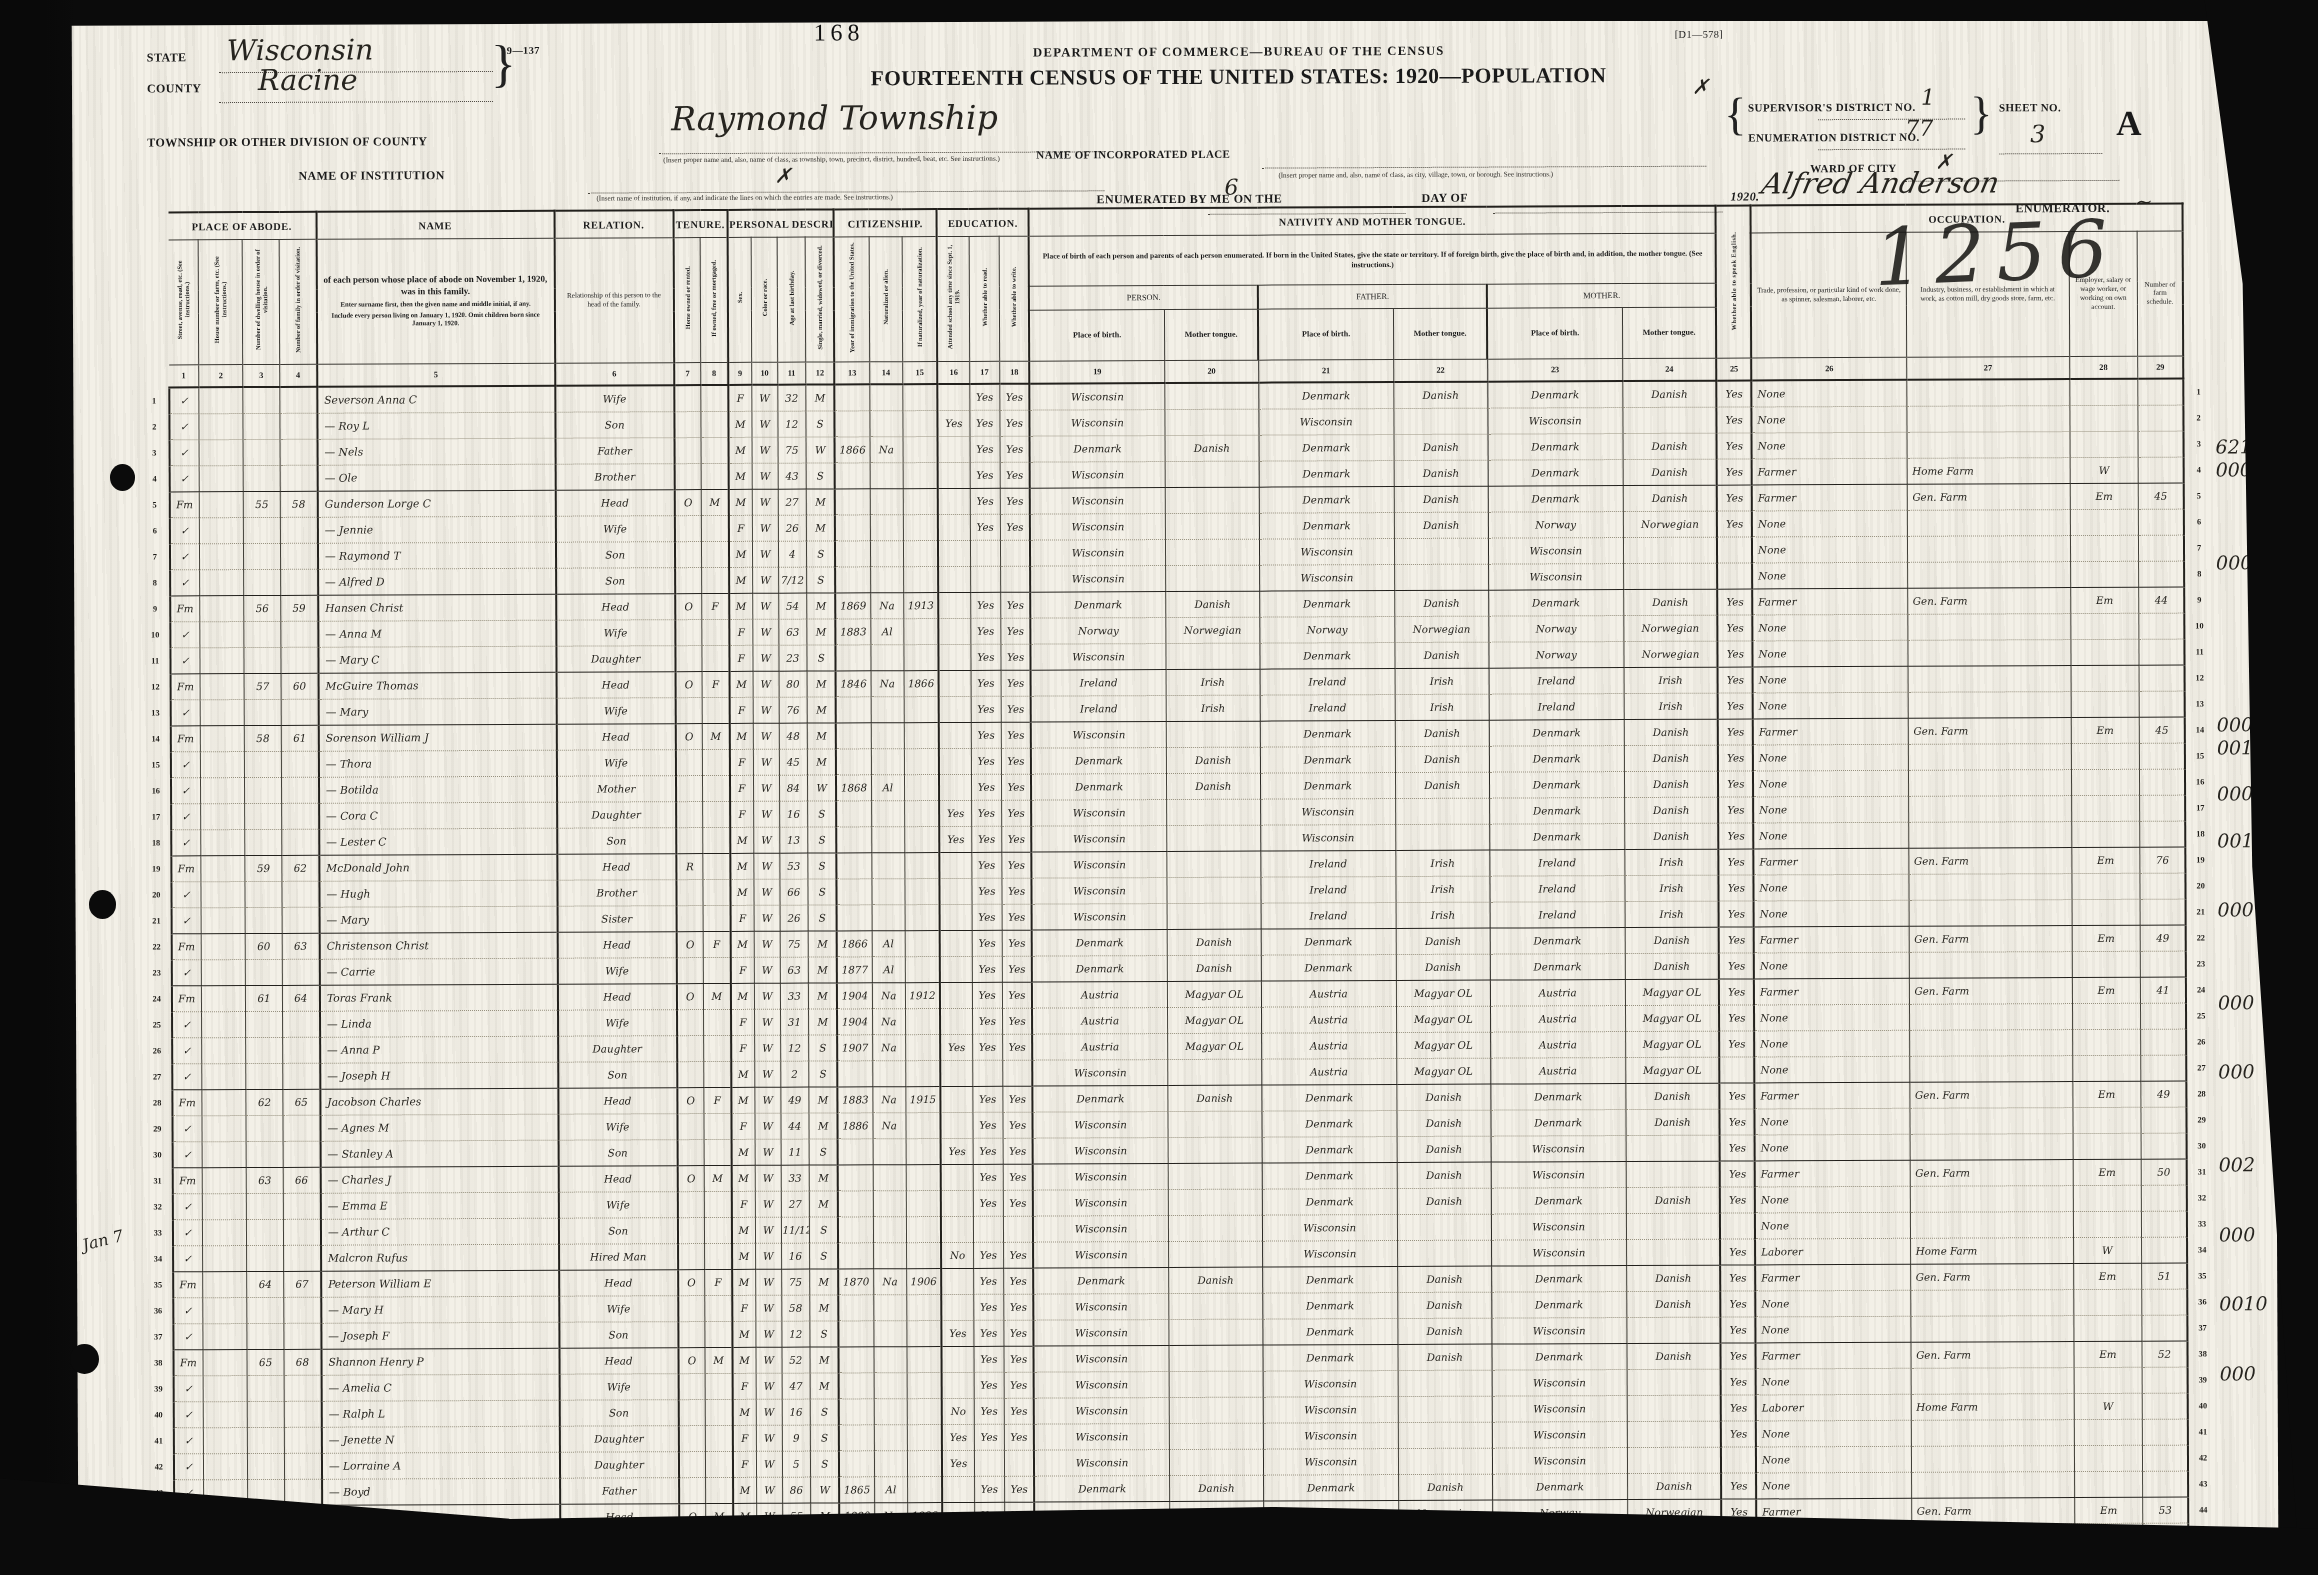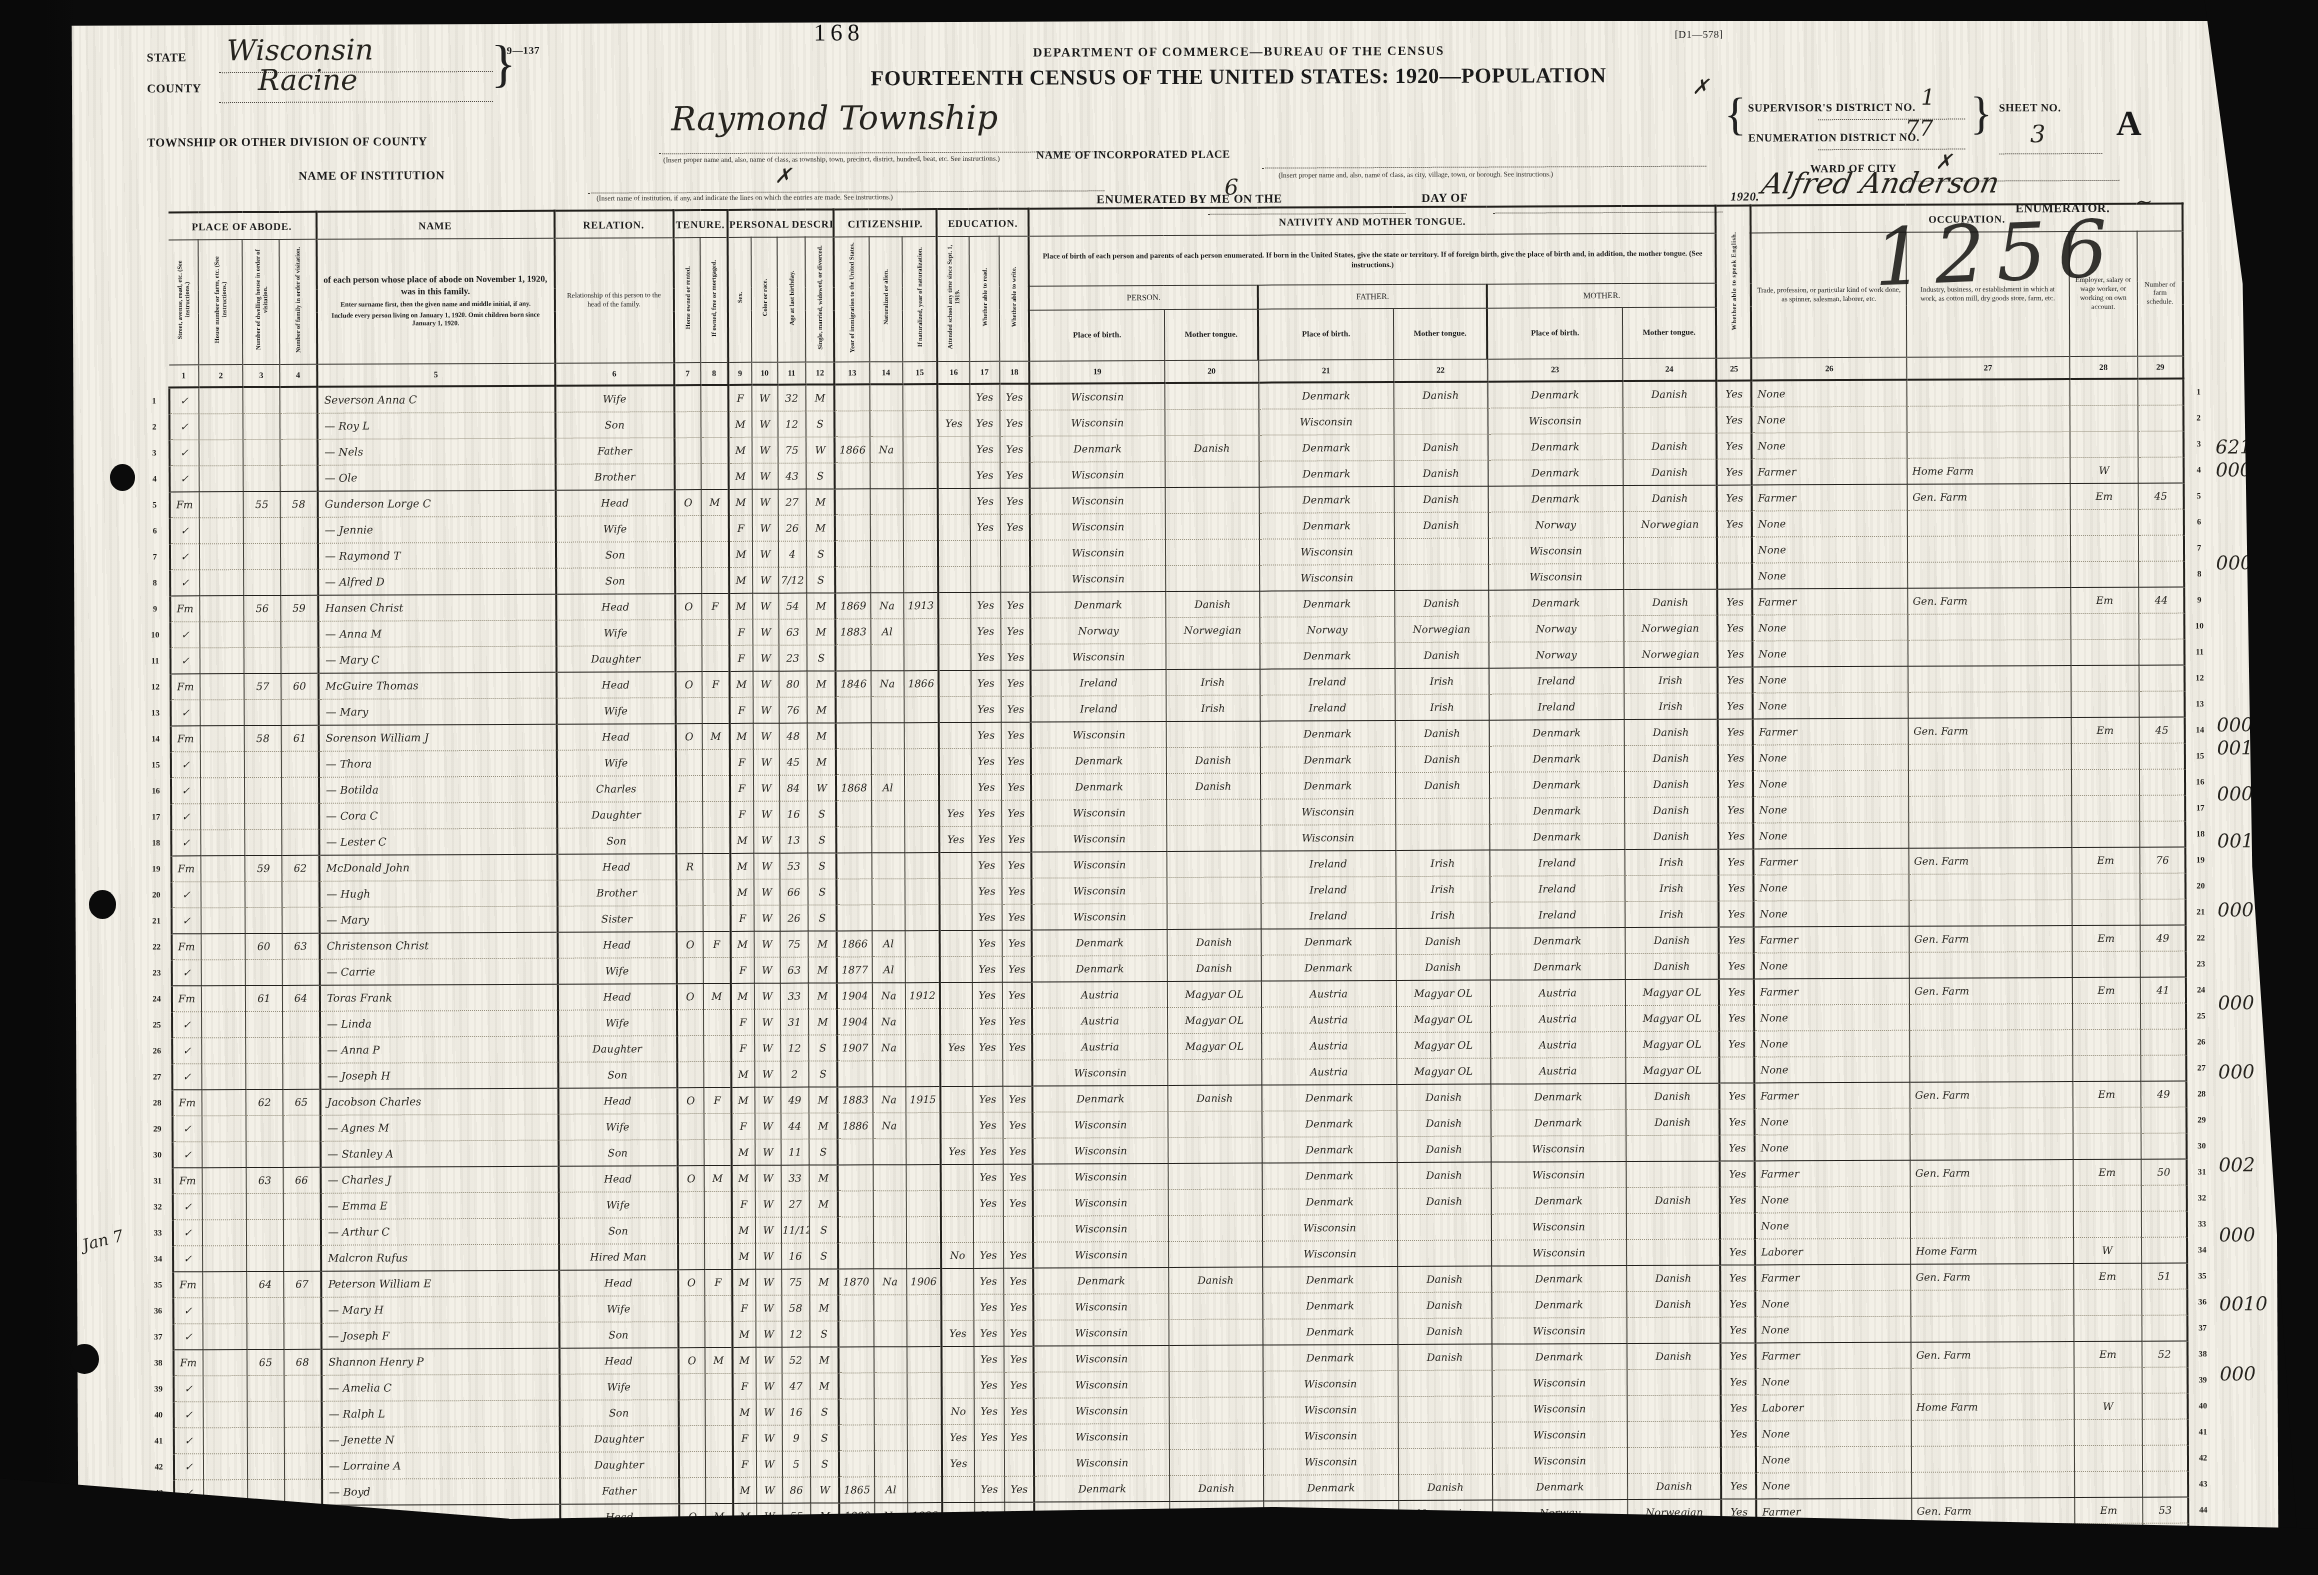--- a/index.html
+++ b/index.html
@@ -746,21 +746,21 @@
             <td class="hr hwc"></td>
             <td class="ln">15</td>
           </tr>
           <tr>
             <td class="ln">16</td>
             <td class="first hwc">✓</td>
             <td></td>
             <td class="hwc"></td>
             <td class="hr hwc"></td>
             <td class="hr name hwc">—  Botilda</td>
-            <td class="hr hwc">Charles</td>
+            <td class="hr hwc">Mother</td>
             <td class="hwc"></td>
             <td class="hr hwc"></td>
             <td class="hwc">F</td>
             <td class="hwc">W</td>
             <td class="hwc">84</td>
             <td class="hr hwc">W</td>
             <td class="hwc">1868</td>
             <td class="hwc">Al</td>
             <td class="hr hwc"></td>
             <td class="hwc"></td>

